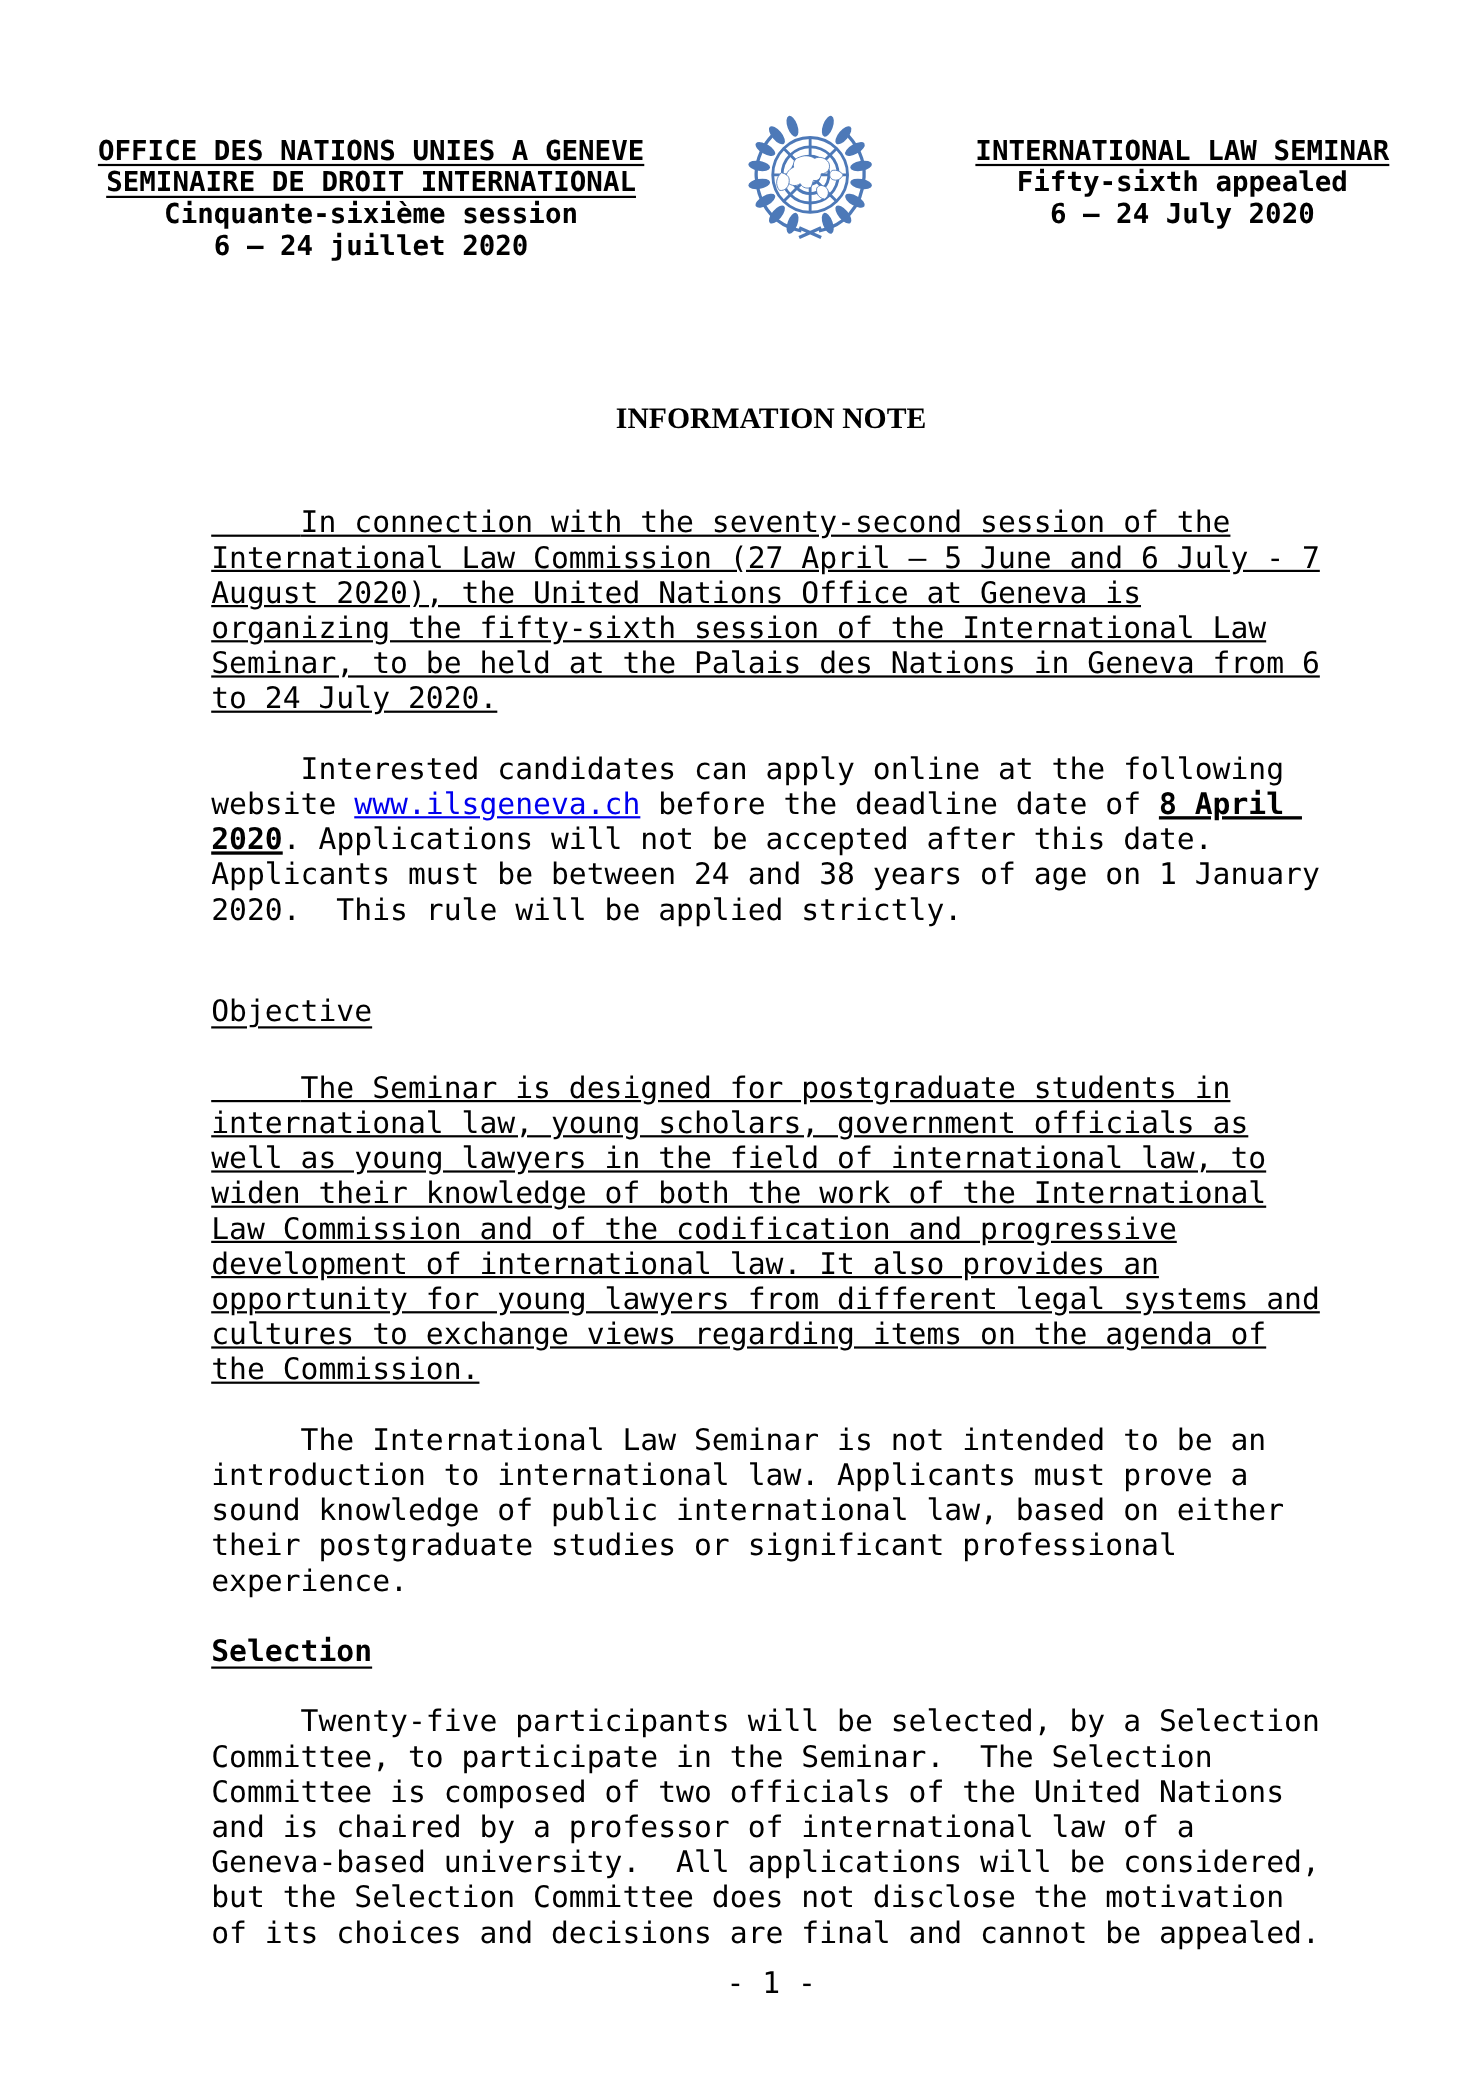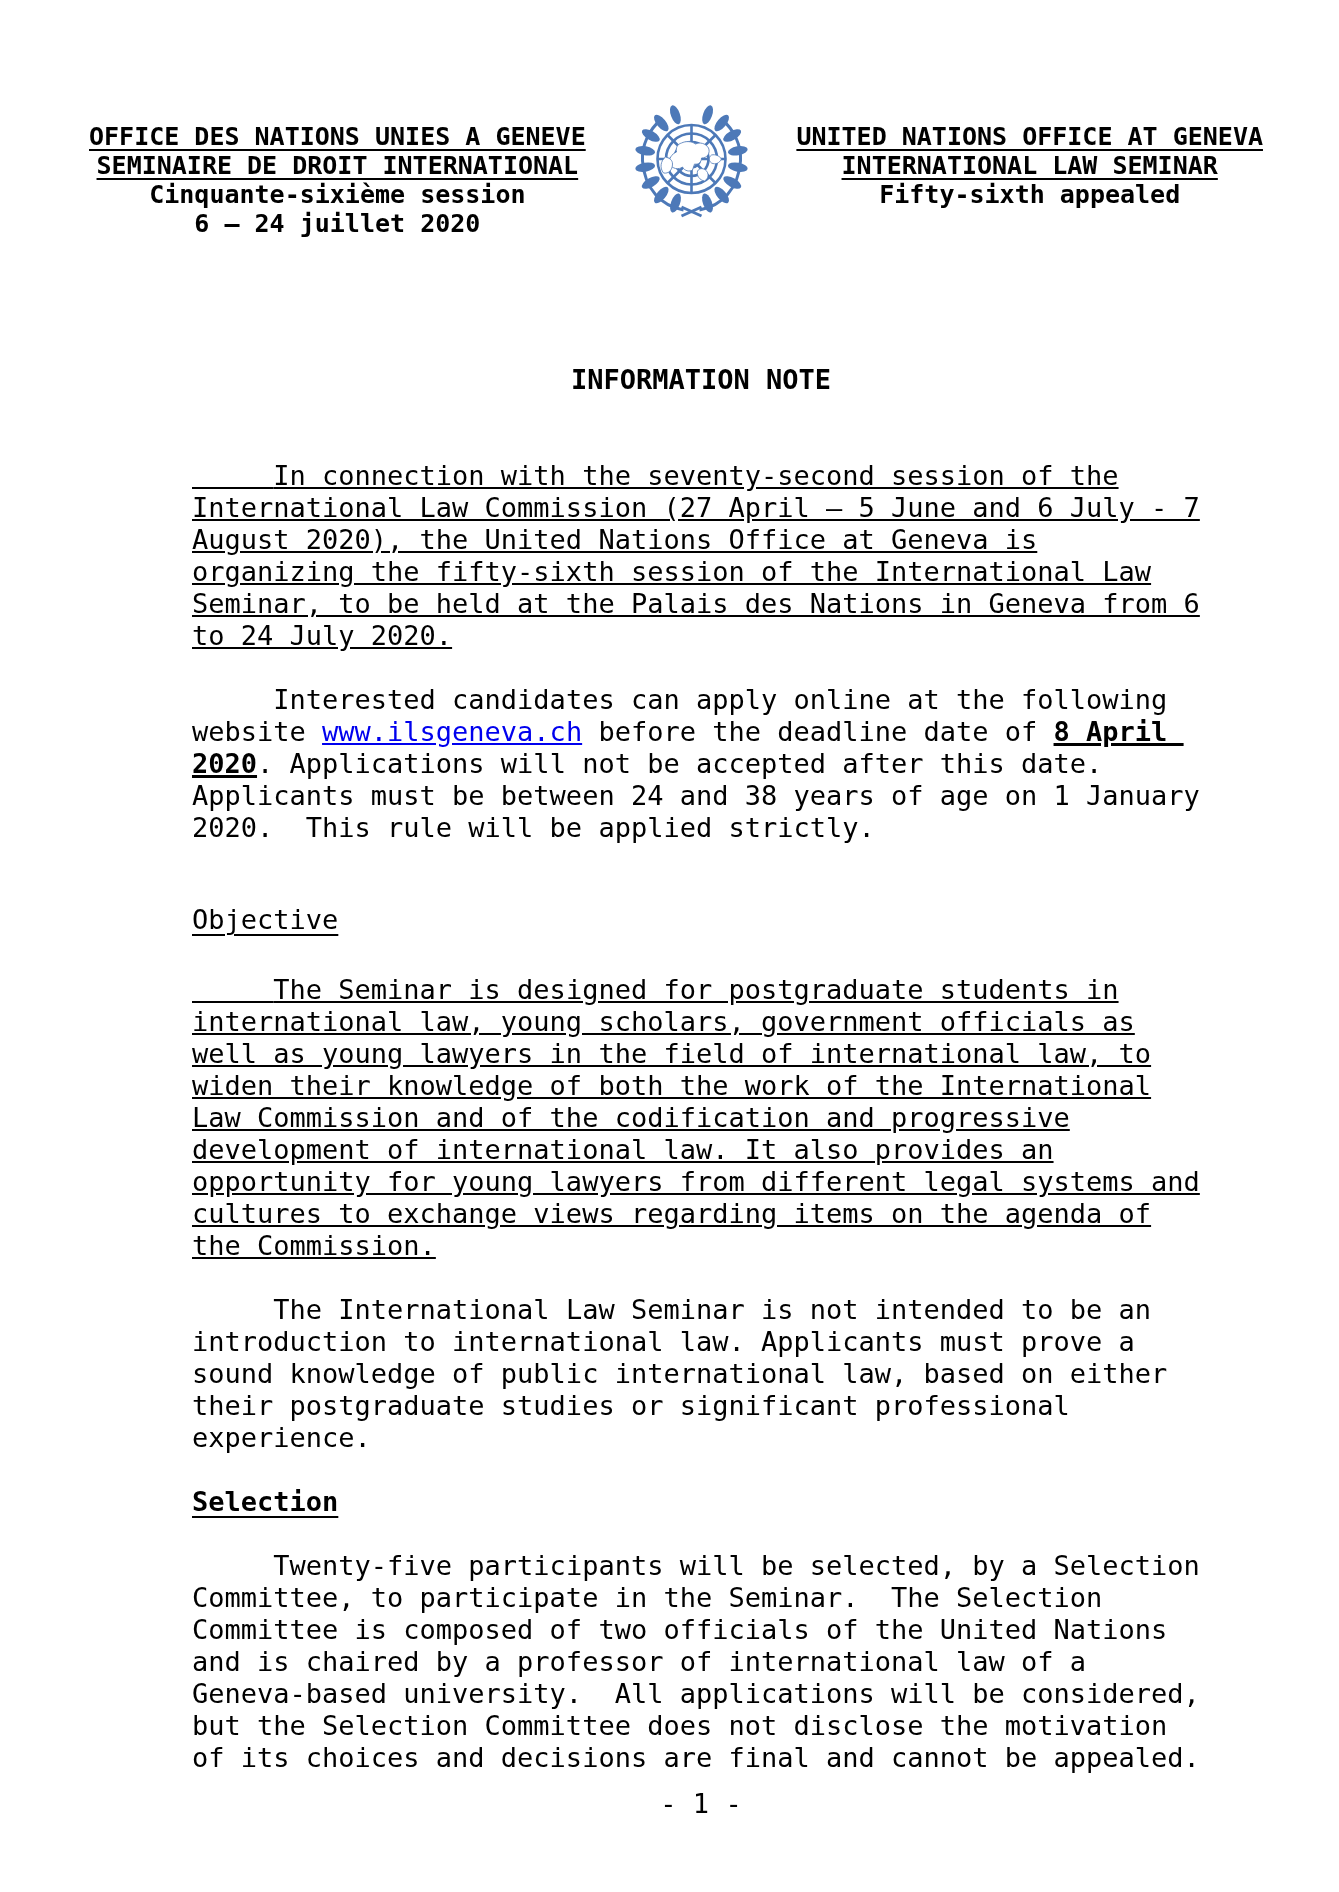--- a/index.html
+++ b/index.html
@@ -46,20 +46,21 @@
   .lg-fill   { fill: var(--logo-blue, #4d79b8); }
   .lg-white  { fill: #ffffff; stroke: var(--logo-blue, #4d79b8); stroke-width: 0.8; }
   
   .doc { margin-left: 192px; width: 1018px; }
   .title {
     margin: 126px 0 0 0;
     text-align: center;
     font-size: 27px;
     line-height: 32px;
     font-weight: bold;
+    font-family: Liberation Serif, serif;
   }
   .body-text {
     margin: 0;
     font-size: 27px;
     line-height: 32px;
     white-space: pre-wrap;
   }
   .p1 { margin-top: 64px; text-decoration: underline; }
   .p2 { margin-top: 32px; }
   .p3 { margin-top: 38px; text-decoration: underline; }
@@ -147,23 +148,23 @@
 
       <g class="lg-white">
         <path d="M60 40 c-4 1 -6 5 -5 9 c-5 2 -8 7 -7 12 c3 5 9 6 13 3 c2 4 7 5 10 3 l2 -6 c4 1 7 -2 7 -6 c6 0 9 -5 7 -10 c-3 -5 -9 -6 -13 -4 c-4 -3 -10 -3 -14 -1 z"></path>
         <path d="M44 54 c-5 4 -6 11 -2 16 c5 1 9 -3 9 -9 c0 -4 -3 -6 -7 -7 z"></path>
         <path d="M76 68 c-1 5 2 9 7 10 c4 -2 5 -8 1 -11 c-3 -2 -6 -2 -8 1 z"></path>
         <path d="M90 52 c4 -1 8 1 10 4 c-2 4 -6 6 -10 4 c-3 -2 -3 -6 0 -8 z"></path>
       </g>
     </svg>
 
     <div class="header-col">
-      <span class="hl u">UNITED NATIONS OFFICE AT GENEVA</span>
       <span class="hl u">INTERNATIONAL LAW SEMINAR</span>
       <span class="hl">Fifty-sixth appealed</span>
+      <span class="hl">6 – 24 July 2020</span>
     </div>
   </header>
 
   <main class="doc">
     <h1 class="title">INFORMATION NOTE</h1>
 
     <p class="body-text p1">     In connection with the seventy-second session of the
 International Law Commission (27 April – 5 June and 6 July - 7
 August 2020), the United Nations Office at Geneva is
 organizing the fifty-sixth session of the International Law

